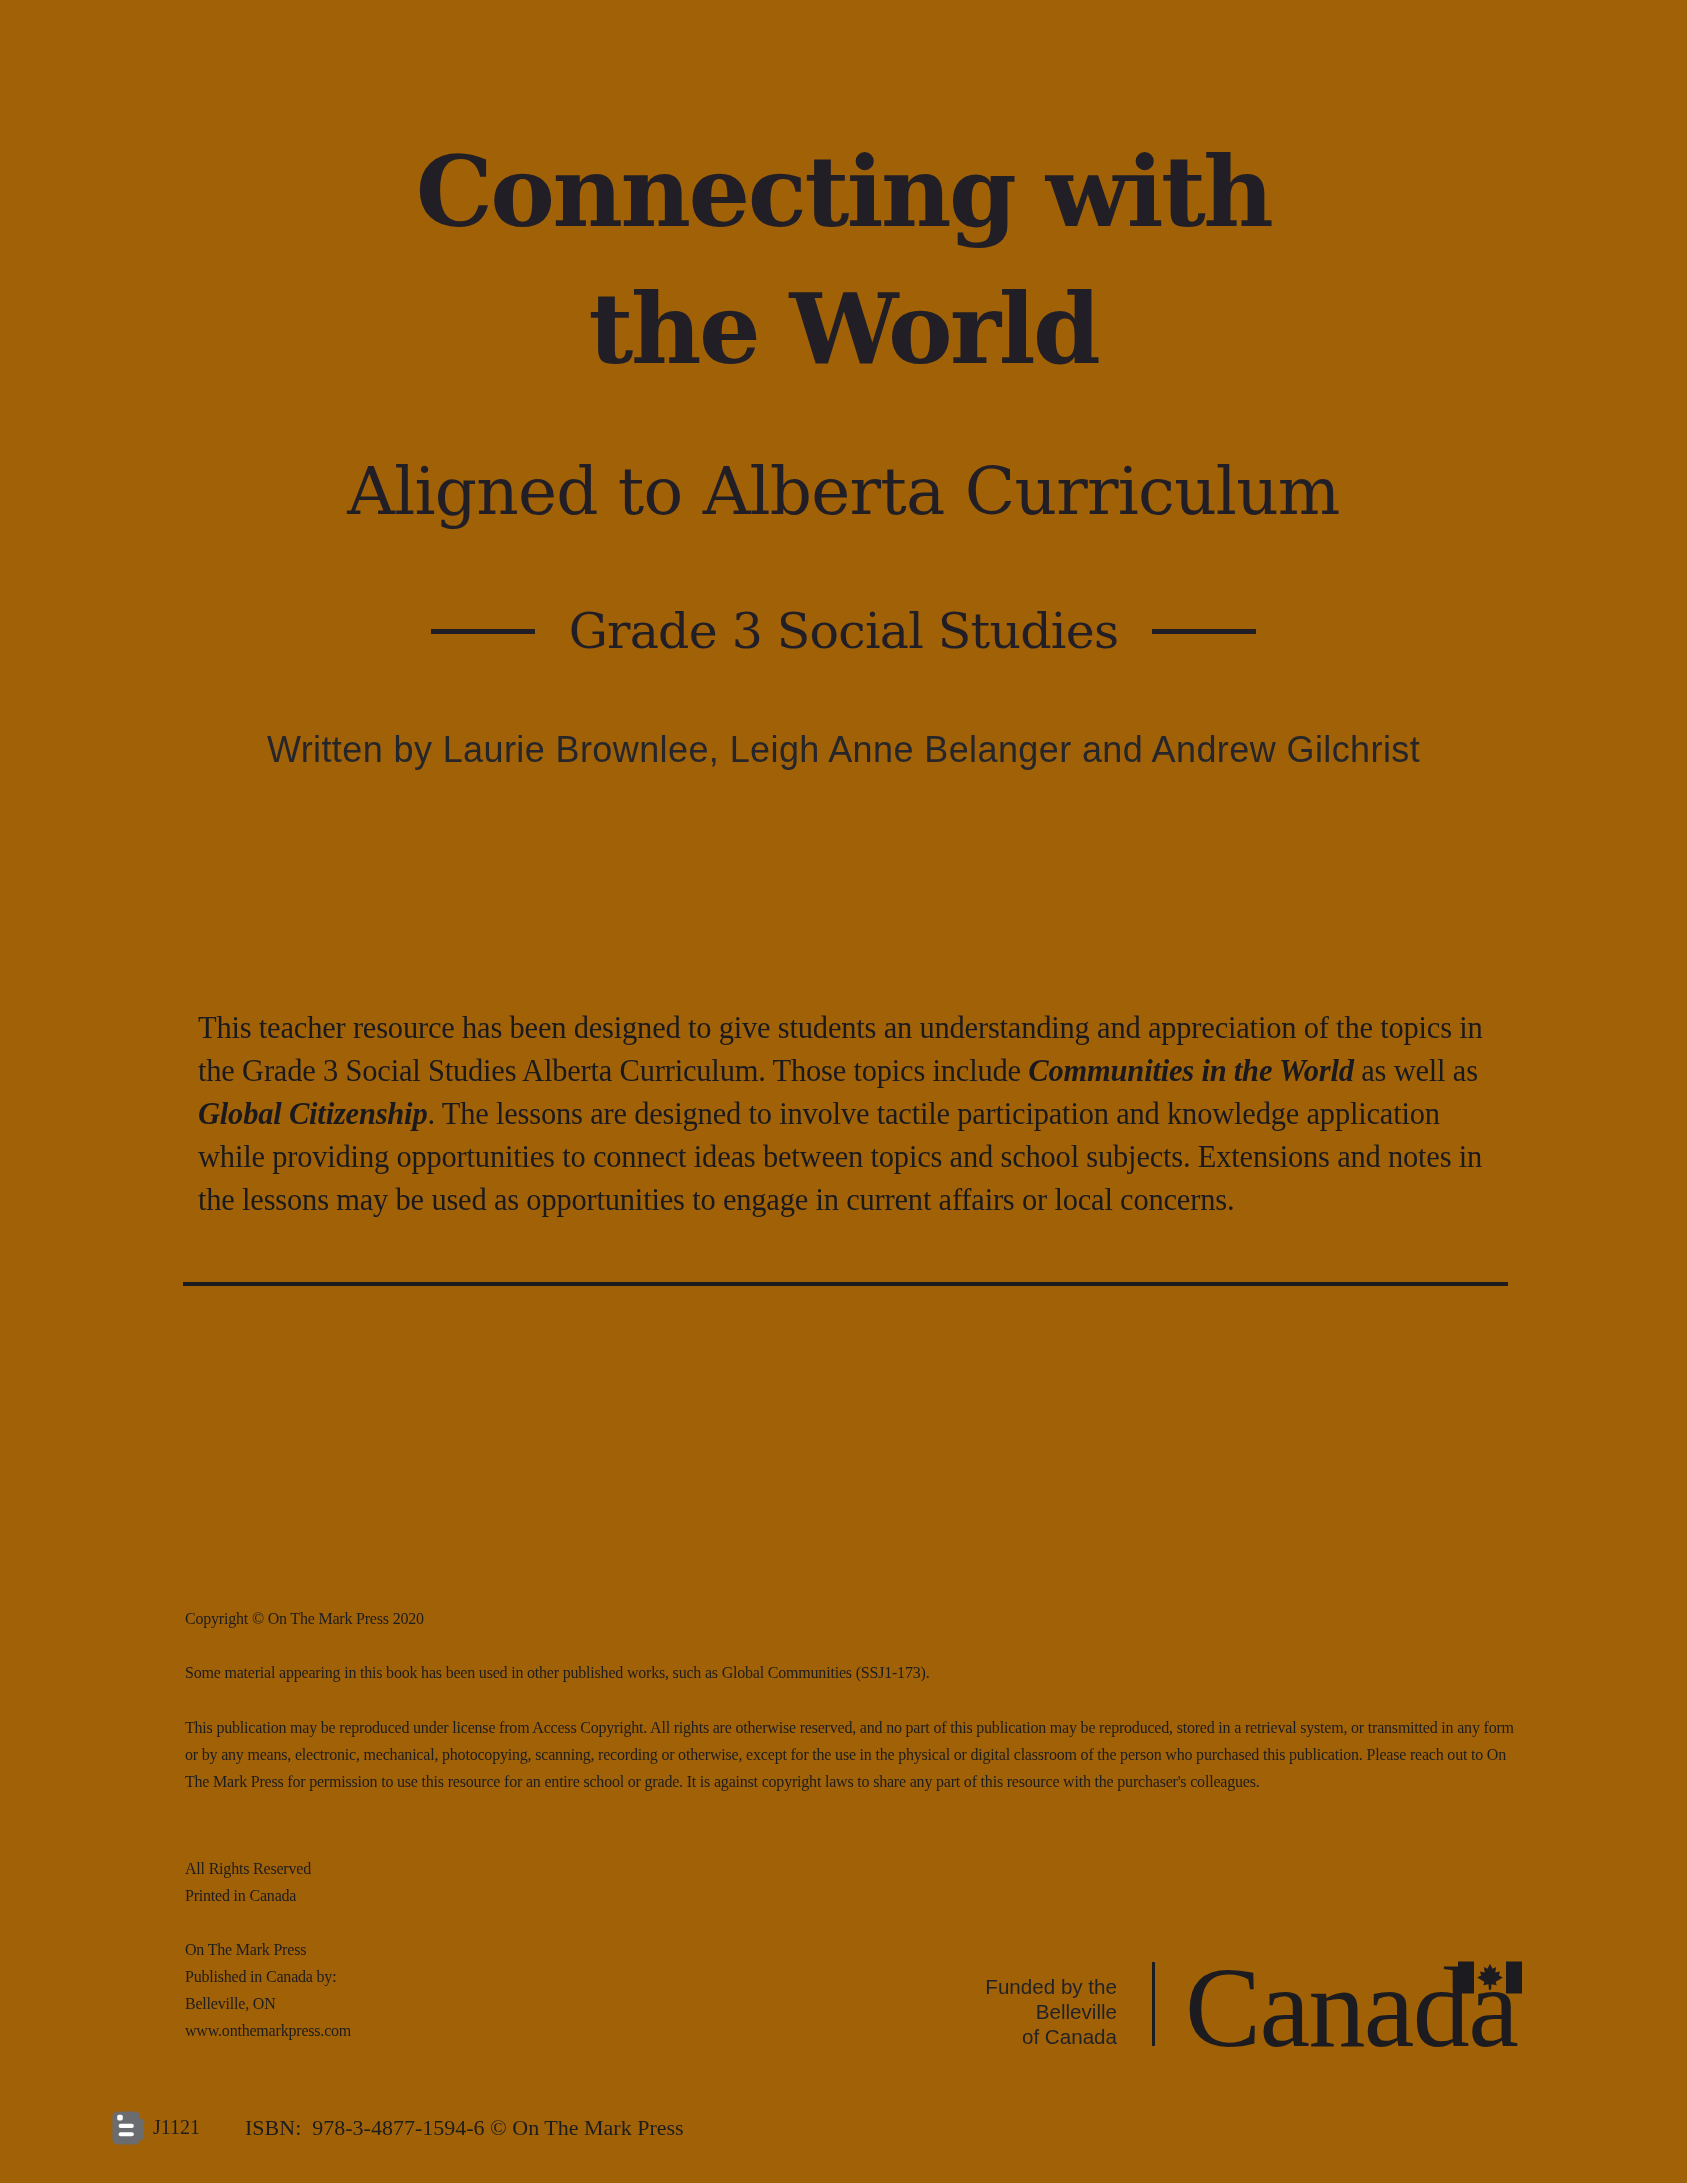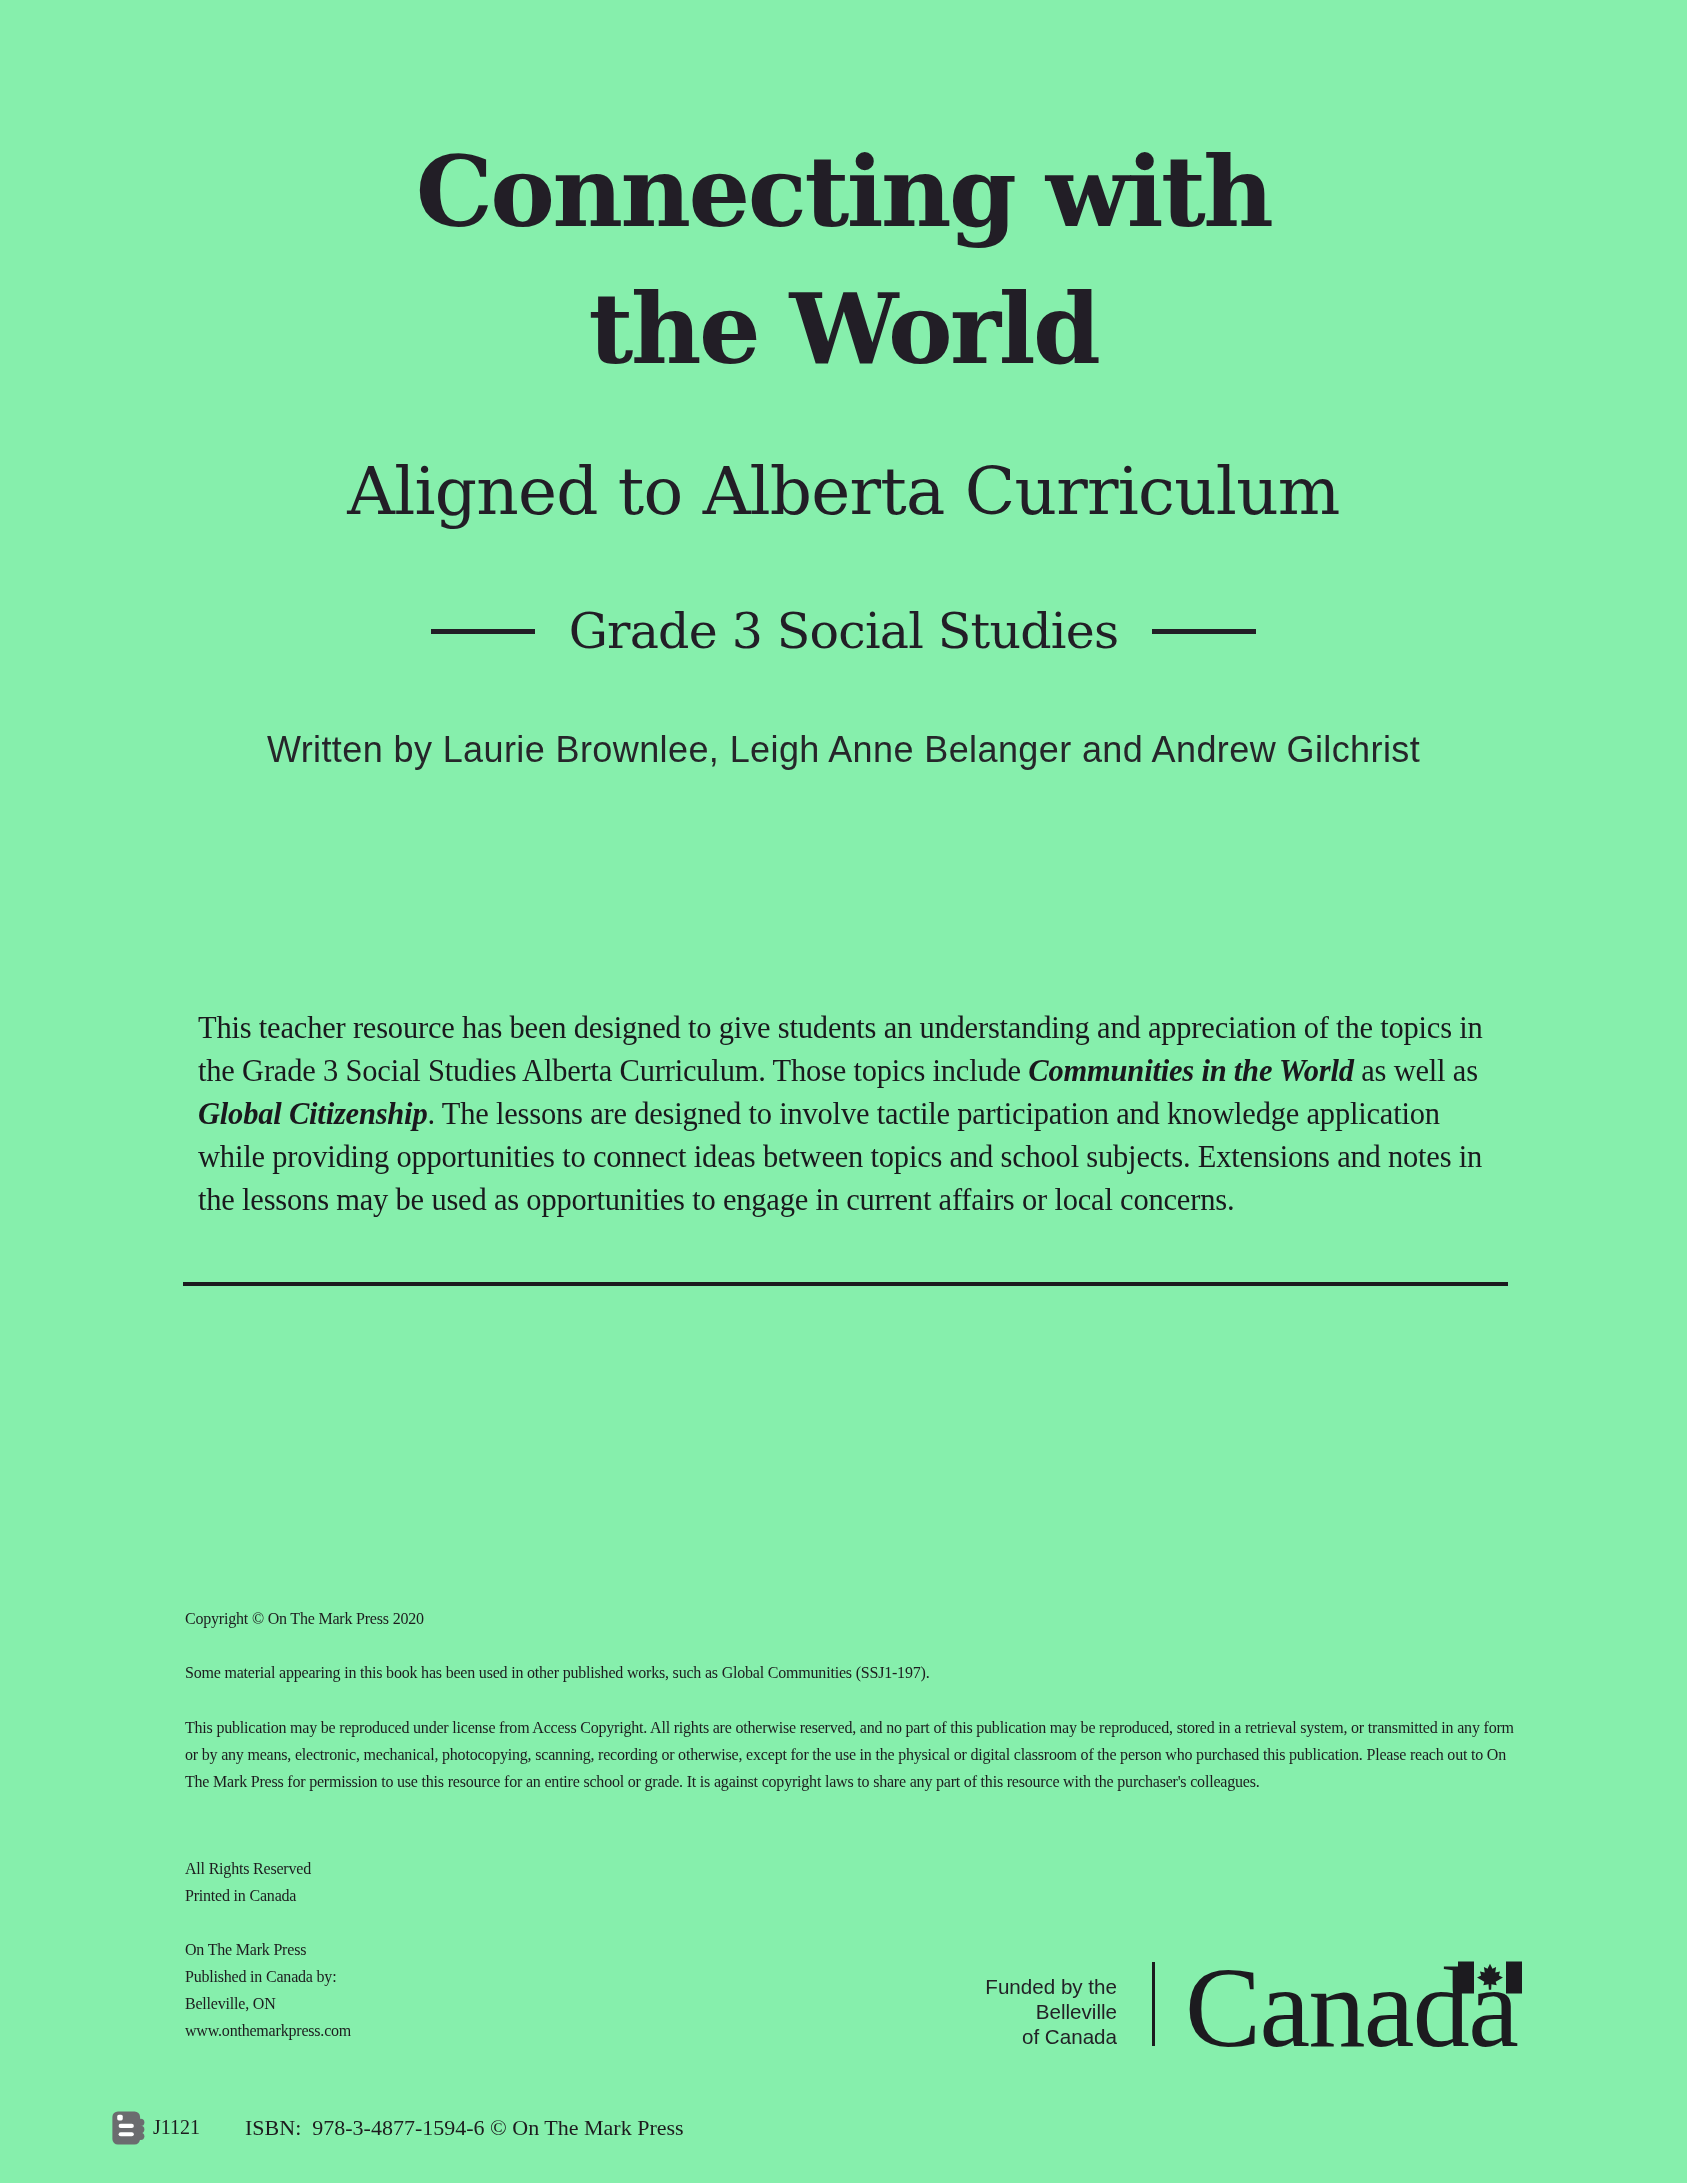--- a/index.html
+++ b/index.html
@@ -1,20 +1,20 @@
 <!DOCTYPE html>
 <html style="font-size:13px"><head>
 <meta charset="utf-8">
 <style>
   html, body { margin: 0; padding: 0; background: #ffffff; }
   .page {
     position: relative;
     width: 1687px;
     height: 2183px;
-    background: #86efac;
+    background: #a16207;
     overflow: hidden;
     font-family: "Liberation Serif", serif;
     color: #1d1c1e;
   }
 
   
   .title {
     position: absolute;
     top: 124px; left: 0; right: 0;
     text-align: center;
@@ -193,21 +193,21 @@
   </div>
 
   <div class="byline">Written by Laurie Brownlee, Leigh Anne Belanger and Andrew Gilchrist</div>
 
   <p class="description"><span>This teacher resource has been designed to give students an understanding and appreciation of the topics in the Grade 3 Social Studies Alberta Curriculum. Those topics include </span><span class="emph">Communities in the World</span><span> as well as </span><span class="emph">Global Citizenship</span><span>. The lessons are designed to involve tactile participation and knowledge application while providing opportunities to connect ideas between topics and school subjects. Extensions and notes in the lessons may be used as opportunities to engage in current affairs or local concerns.</span></p>
 
   <div class="section-divider"></div>
 
   <p class="imprint copyright-line" style="position:absolute;">Copyright © On The Mark Press 2020</p>
 
-  <p class="imprint material-note" style="position:absolute;">Some material appearing in this book has been used in other published works, such as Global Communities (SSJ1-197).</p>
+  <p class="imprint material-note" style="position:absolute;">Some material appearing in this book has been used in other published works, such as Global Communities (SSJ1-173).</p>
 
   <p class="imprint license-par" style="position:absolute;">This publication may be reproduced under license from Access Copyright. All rights are otherwise reserved, and no part of this publication may be reproduced, stored in a retrieval system, or transmitted in any form or by any means, electronic, mechanical, photocopying, scanning, recording or otherwise, except for the use in the physical or digital classroom of the person who purchased this publication. Please reach out to On The Mark Press for permission to use this resource for an entire school or grade. It is against copyright laws to share any part of this resource with the purchaser's colleagues.</p>
 
   <div class="imprint rights-block" style="position:absolute;">
     <div>All Rights Reserved</div>
     <div>Printed in Canada</div>
   </div>
 
   <div class="imprint publisher-block" style="position:absolute;">
     <div>On The Mark Press</div>

